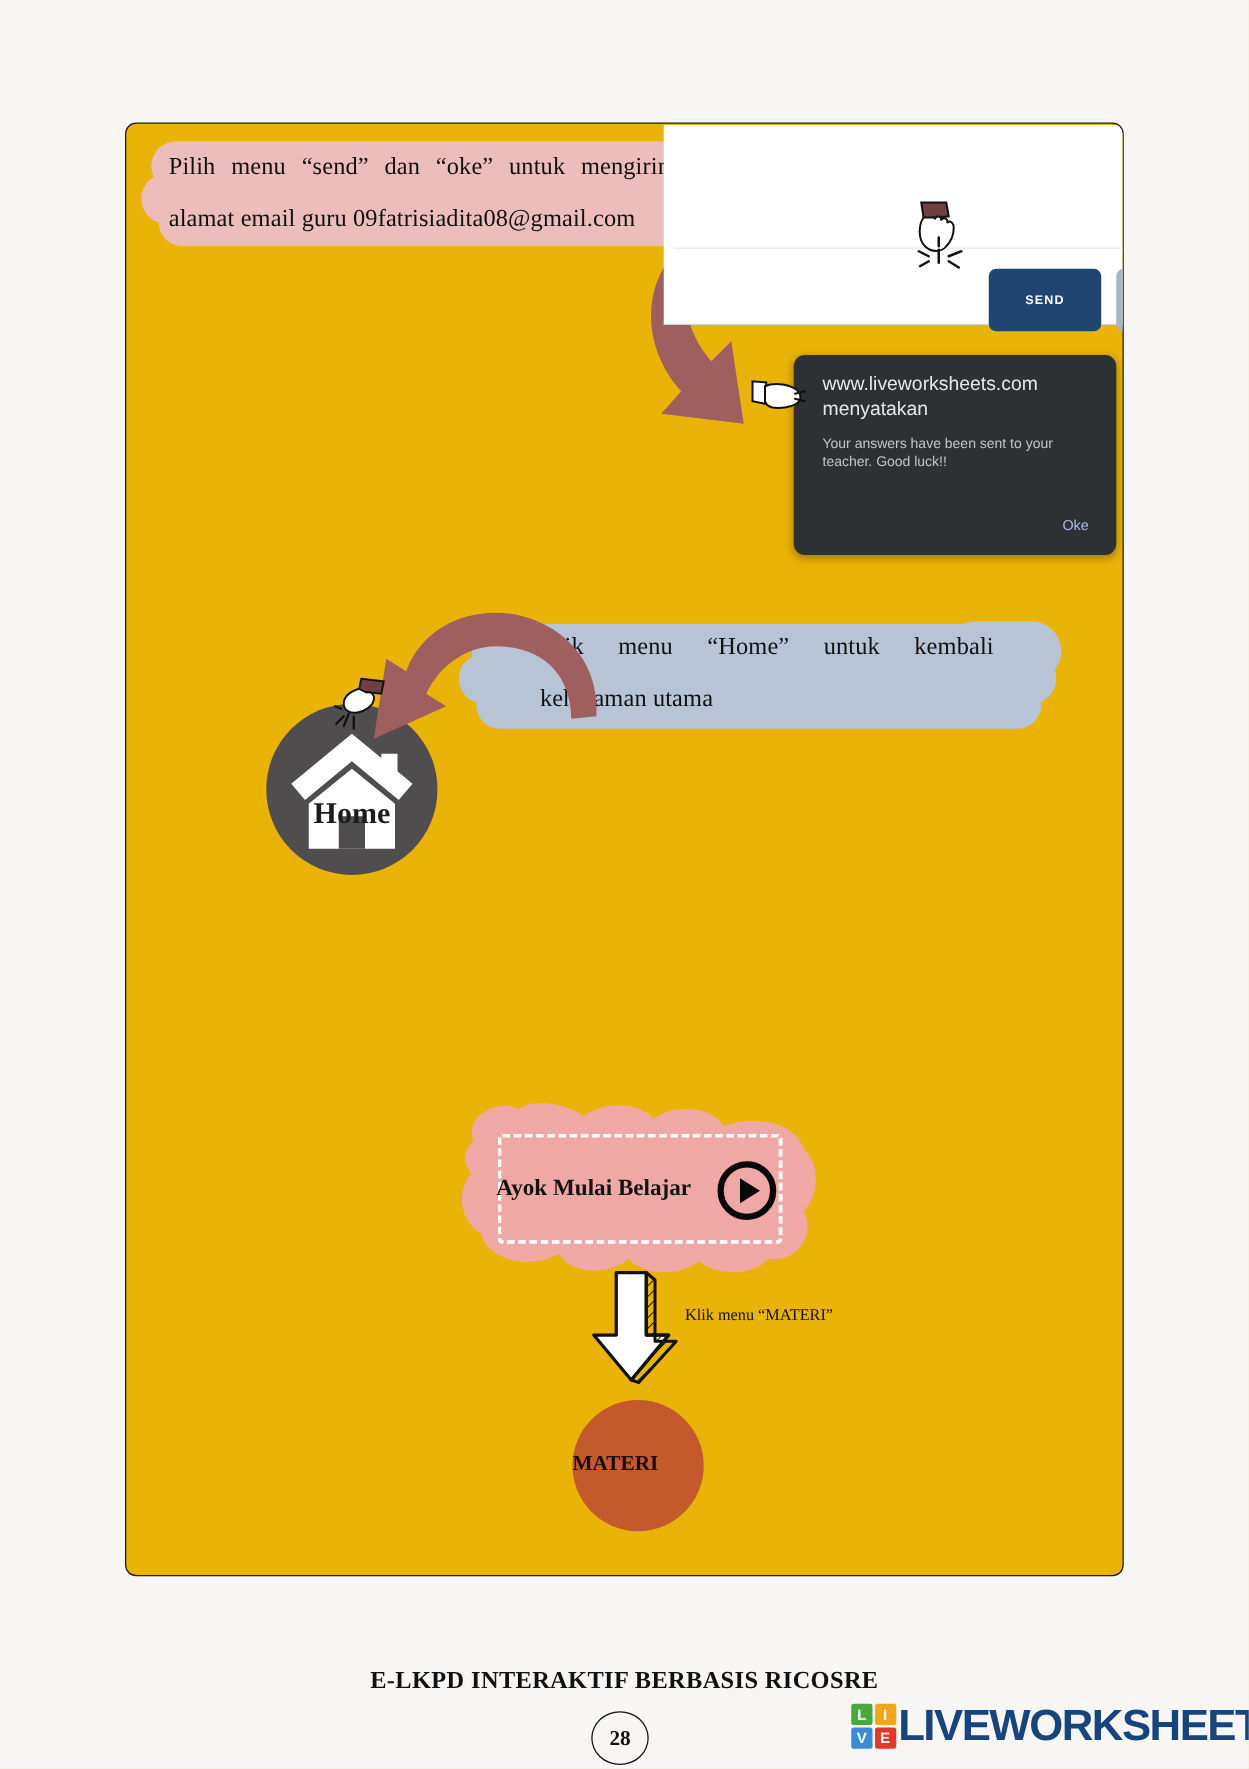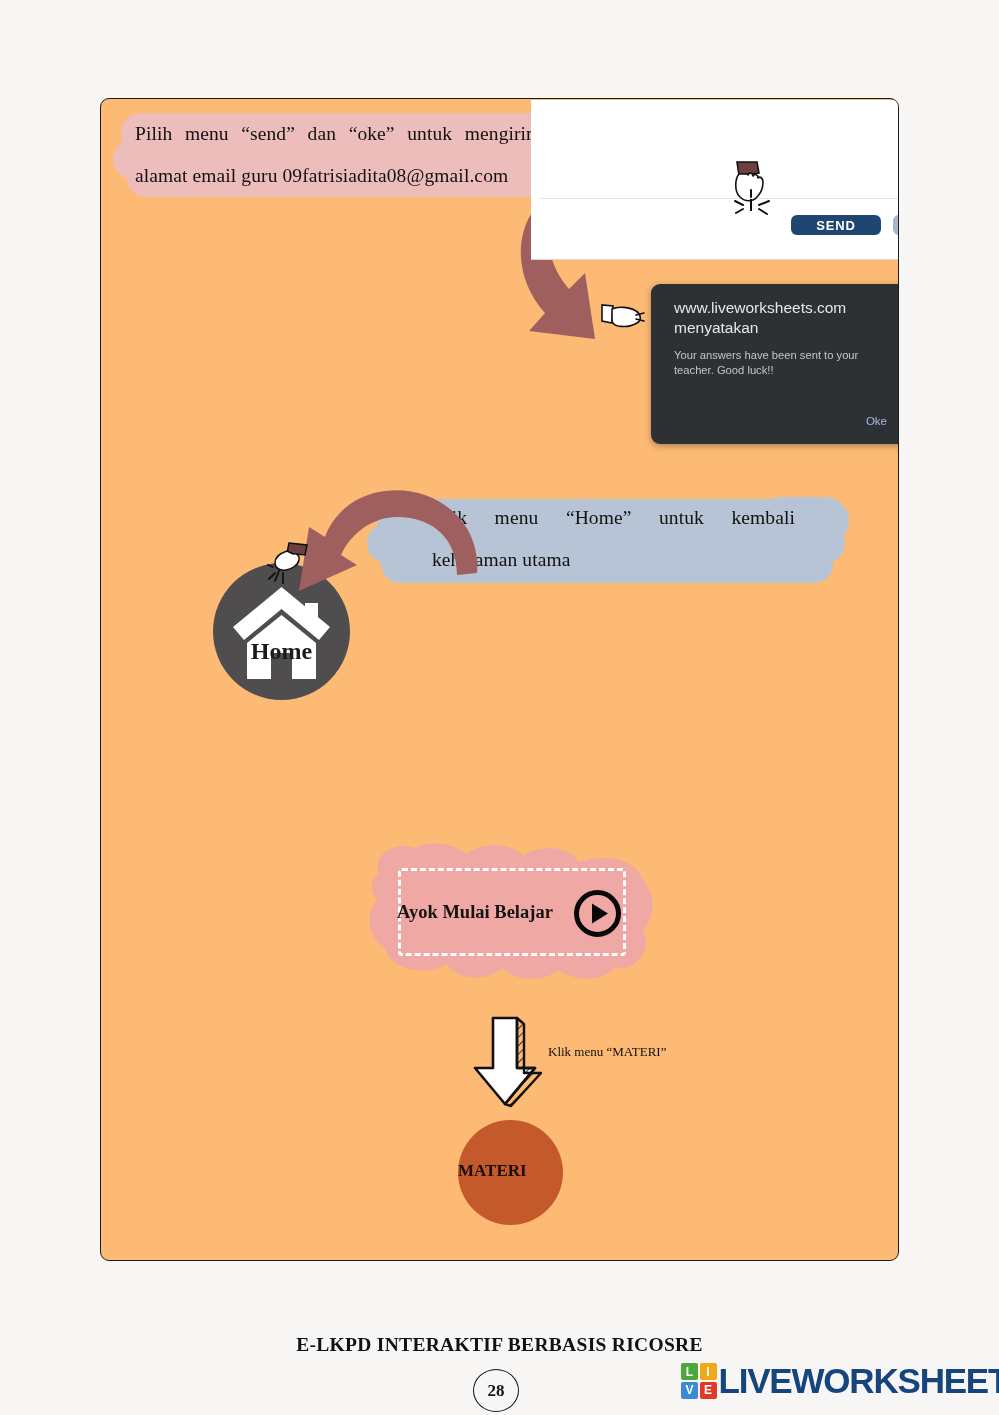--- a/index.html
+++ b/index.html
@@ -11,21 +11,21 @@
     font-family: "Liberation Serif", "DejaVu Serif", serif;
     overflow: hidden;
   }
   #root { position: relative; width: 999px; height: 1415px; }
 
   
   .page-card {
     position: absolute;
     left: 100px; top: 98px;
     width: 799px; height: 1163px;
-    background: #fdba74;
+    background: #eab308;
     border: 1.6px solid #1b1b1b;
     border-radius: 9px;
     overflow: hidden;
   }
 
   
   .blob-text {
     position: absolute;
     font-size: 19.5px;
     line-height: 42px;
@@ -62,25 +62,25 @@
     z-index: 5;
   }
   .send-panel .divider {
     position: absolute;
     left: 8px; right: 8px; top: 98px;
     height: 1px; background: #e6e6e6;
   }
   .btn-send, .btn-close {
     position: absolute;
     top: 115px;
-    height: 20px;
+    height: 50px;
     border-radius: 6px;
     font-family: "Liberation Sans", sans-serif;
     font-weight: bold;
-    font-size: 13px;
+    font-size: 10px;
     letter-spacing: .9px;
     display: flex; align-items: center; justify-content: center;
     border: none;
     cursor: pointer;
   }
   .btn-send  { left: 260px; width: 90px; background: #1e4671; color: #ffffff; }
   .btn-close { left: 362px; width: 86px; background: #a8b6c7; color: #e9eef4; }
 
   
   .alert-dialog {
@@ -301,21 +301,21 @@
                C 44 70, 44 34, 70 14 Z" fill="#a05f5f"></path>
     </svg>
 
     <svg class="abs" style="left:497px; top:198px; width:48px; height:42px; z-index:7;" viewBox="0 0 48 42">
       <path d="M4 8 L4 24 L14 26 L15 9 Z" fill="#fff" stroke="#111" stroke-width="1.6"></path>
       <path d="M14 12 C20 9, 32 10, 38 14 C43 17, 44 23, 39 26
                C34 29, 26 30, 20 29 C16 28, 14 26, 14 23 Z" fill="#fff" stroke="#111" stroke-width="1.6" stroke-linejoin="round"></path>
       <path d="M38 18 L46 16 M38 22 L46 24" stroke="#111" stroke-width="1.6" stroke-linecap="round"></path>
     </svg>
 
-    <div class="alert-dialog" style="left:550px; top:185px;padding-left:48px;">
+    <div class="alert-dialog" style="left:534px; top:185px;padding-left:48px;">
       <div class="alert-title">www.liveworksheets.com menyatakan</div>
       <div class="alert-body">Your answers have been sent to your teacher. Good luck!!</div>
       <div class="alert-ok">Oke</div>
     </div>
 
     <div class="abs" style="left:266px; top:398px; width:486px; height:88px; z-index:0;">
       <div class="hl-seg hl-blue" style="left:10px;  top:2px;  width:464px; height:40px;"></div>
       <div class="hl-seg hl-blue" style="left:0px;   top:26px; width:478px; height:40px;"></div>
       <div class="hl-seg hl-blue" style="left:14px;  top:48px; width:452px; height:38px;"></div>
       <div class="hl-seg hl-blue" style="left:390px; top:0px;  width:92px;  height:48px;"></div>
@@ -351,21 +351,21 @@
     <div class="home-circle" style="left:112px; top:464px;">
       <svg class="abs" style="left:18px; top:20px; width:101px; height:98px;" viewBox="0 0 101 98">
         <path d="M50.5 4 L99 44 L88 57 L50.5 26 L13 57 L2 44 Z" fill="#ffffff"></path>
         <rect x="74" y="20" width="13" height="22" fill="#ffffff"></rect>
         <path d="M50.5 32 L85 60 L85 96 L16 96 L16 60 Z" fill="#ffffff"></path>
         <rect x="40" y="70" width="21" height="26" fill="#4f4d4d"></rect>
       </svg>
       <div class="home-label">Home</div>
     </div>
 
-    <div class="ayok-wrap" style="left:260px; top:739px;">
+    <div class="ayok-wrap" style="left:260px; top:778px;">
       <svg class="abs" style="left:0; top:0; width:300px; height:148px; z-index:1;" viewBox="0 0 300 148">
         <path d="M18 36 C10 18, 34 2, 54 10 C70 0, 96 8, 106 16
                  C124 2, 152 6, 162 18 C182 4, 210 10, 218 24
                  C244 14, 276 22, 282 42 C296 56, 294 80, 282 92
                  C292 110, 276 134, 254 130 C238 146, 210 142, 198 132
                  C180 146, 152 142, 142 130 C122 146, 94 140, 86 126
                  C62 140, 28 130, 24 110 C6 100, 4 74, 16 62
                  C8 52, 10 42, 18 36 Z" fill="#f0a8a4"></path>
       </svg>
       <div class="ayok-dash"></div>

